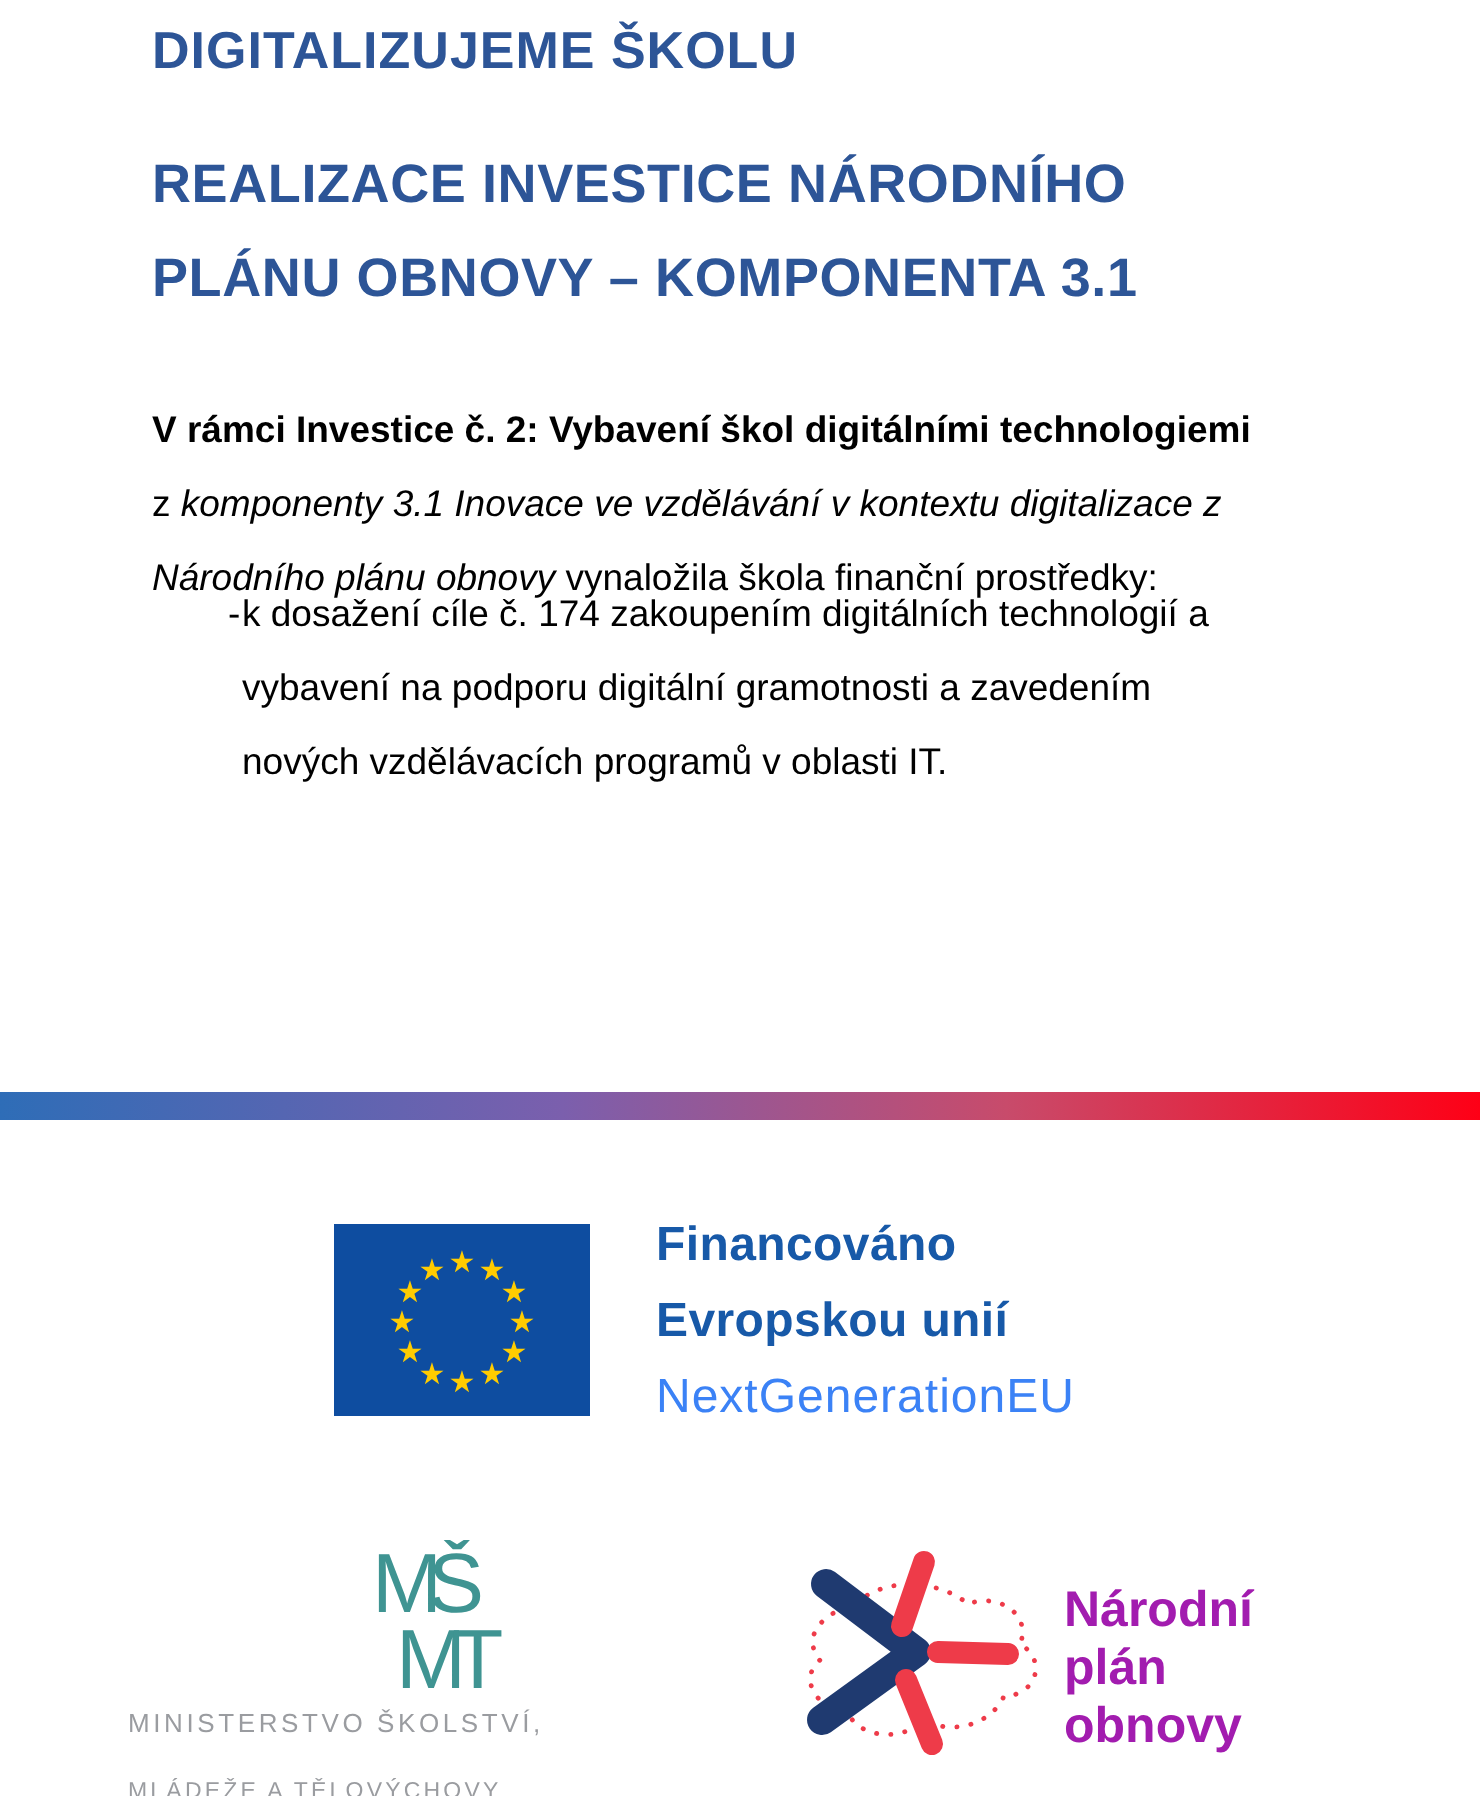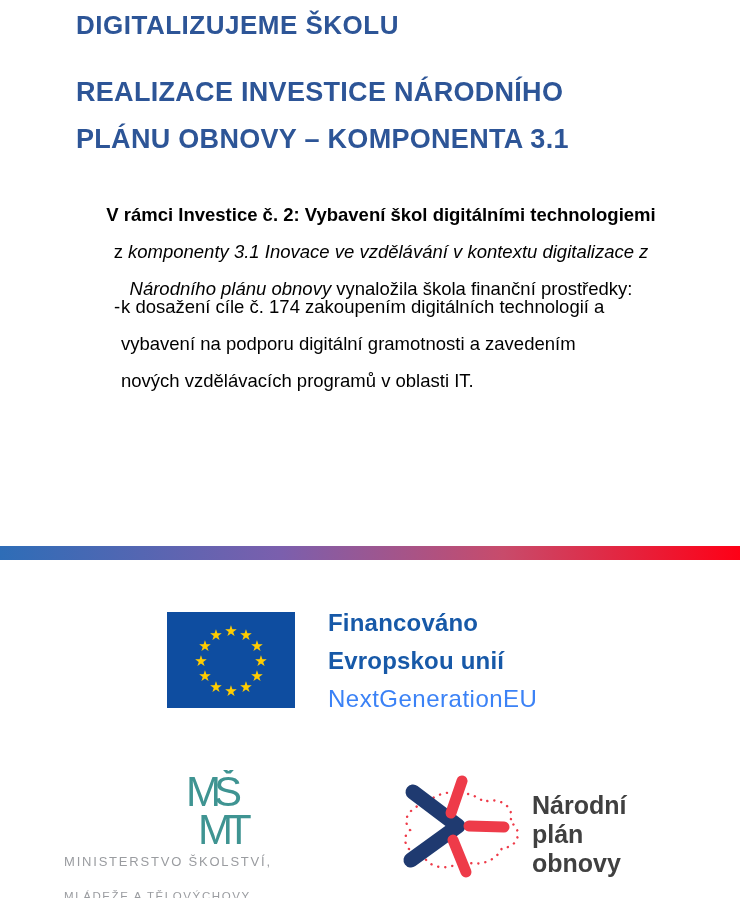--- a/index.html
+++ b/index.html
@@ -21,21 +21,21 @@
   .doc-subtitle {
     position: absolute; left: 76px; margin: 0;
     font-size: 27px; font-weight: bold; color: #2D5597; letter-spacing: 0.3px;
   }
   .doc-subtitle.l1 { top: 77px; }
   .doc-subtitle.l2 { top: 124px; }
 
   
   .intro {
     position: absolute; left: 76px; top: 177px; width: 610px;
-    font-size: 18.5px; line-height: 37px; text-align: center;
+    font-size: 18.5px; line-height: 37px;
   }
   .intro .line { display: block; white-space: pre-wrap; }
   .intro i { font-style: italic; }
 
   
   .bullet {
     position: absolute; left: 114px; top: 288px; width: 560px;
     font-size: 18.5px; line-height: 37px;
   }
   .bullet .marker { position: absolute; left: 0; top: 0; }
@@ -60,21 +60,21 @@
   
   .msmt { position: absolute; left: 64px; top: 770px; width: 300px; text-align: left; }
   .msmt-monogram { display: block; margin: 0 auto; }
   .msmt-caption1 { font-size: 13px; letter-spacing: 1.8px; color: #9A9CA0; margin-top: 2px; }
   .msmt-caption2 { font-size: 11.5px; letter-spacing: 1.6px; color: #9A9CA0; margin-top: 21px; }
 
   
   .npo { position: absolute; left: 392px; top: 770px; display: flex; align-items: flex-start; }
   .npo-text {
     margin-left: -10px; padding-top: 21px;
-    font-size: 25px; font-weight: bold; color: #404040; line-height: 29px;
+    font-size: 25px; font-weight: bold; color: #a21caf; line-height: 29px;
   }
   .npo-text span { display: block; }
 </style>
 </head>
 <body>
 
 <div class="page">
 
   <h1 class="doc-title">DIGITALIZUJEME ŠKOLU</h1>
   <h2 class="doc-subtitle l1">REALIZACE INVESTICE NÁRODNÍHO</h2>

